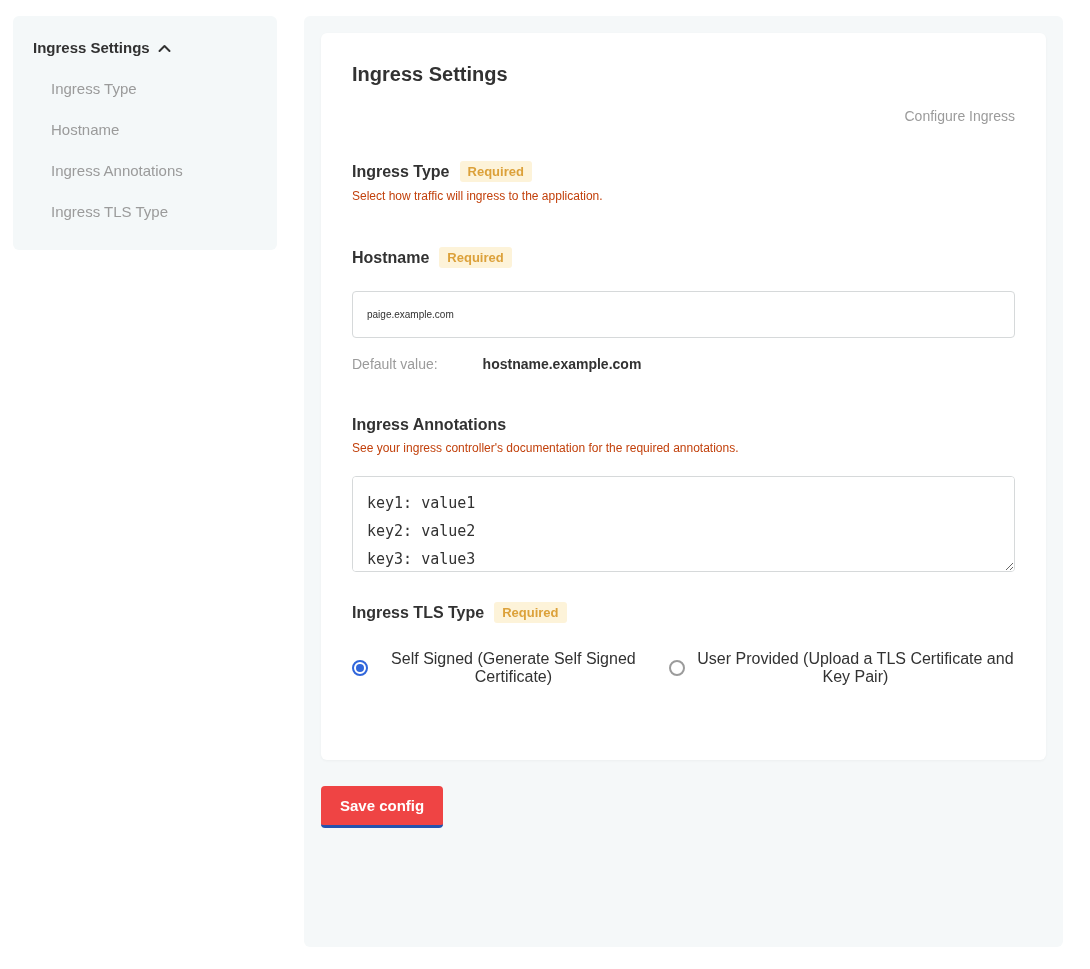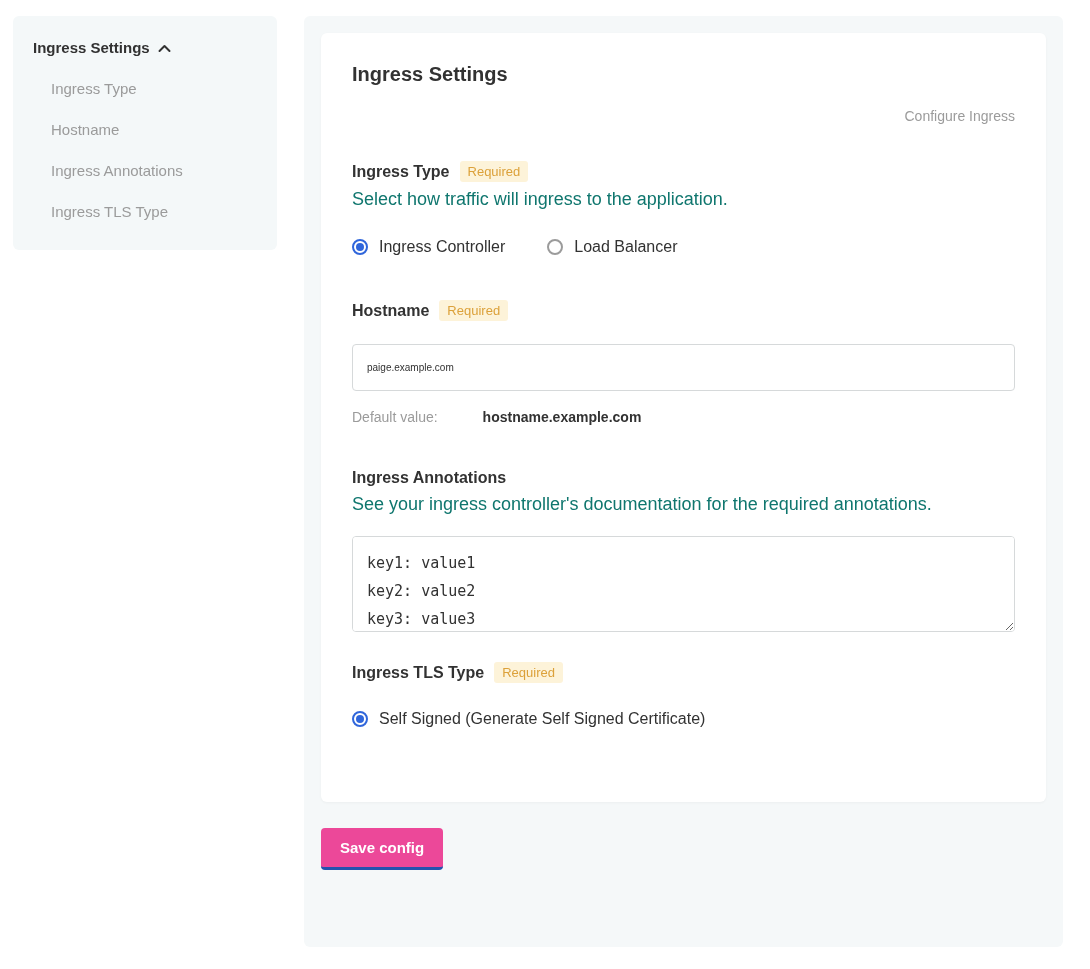--- a/index.html
+++ b/index.html
@@ -85,30 +85,30 @@
     gap: 10px;
     margin-bottom: 7px;
   }
   .field-label {
     font-size: 16px;
     font-weight: bold;
     color: #323232;
   }
   .required-badge {
     font-size: 13px;
-    font-weight: normal;
+    font-weight: bold;
     color: #dca13a;
     background: #fdf3d9;
     padding: 4px 8px;
     border-radius: 3px;
     line-height: 1;
   }
   .field-help {
-    font-size: 18px;
-    color: #0f766e;
+    font-size: 12px;
+    color: #c2410c;
   }
 
   
   .radio-row {
     display: flex;
     gap: 42px;
     margin-top: 28px;
   }
   .radio-col {
     display: flex;
@@ -185,21 +185,21 @@
     line-height: 28px;
     color: #323232;
     outline: none;
     resize: both;
     background: #ffffff;
   }
 
   
   .save-button {
     margin-top: 26px;
-    background: #ec4899;
+    background: #ef4444;
     color: #ffffff;
     font-family: "Liberation Sans", sans-serif;
     font-size: 15px;
     font-weight: bold;
     padding: 11px 19px;
     border: none;
     border-bottom: 3px solid #2452ae;
     border-radius: 4px;
     cursor: pointer;
   }
@@ -231,30 +231,20 @@
 
       <h1 class="card-title">Ingress Settings</h1>
       <p class="card-subtitle">Configure Ingress</p>
 
       <div class="section first">
         <div class="field-header">
           <span class="field-label">Ingress Type</span>
           <span class="required-badge">Required</span>
         </div>
         <p class="field-help">Select how traffic will ingress to the application.</p>
-        <div class="radio-row">
-          <label class="radio">
-            <span class="radio-circle checked"></span>
-            <span class="radio-label">Ingress Controller</span>
-          </label>
-          <label class="radio">
-            <span class="radio-circle"></span>
-            <span class="radio-label">Load Balancer</span>
-          </label>
-        </div>
       </div>
 
       <div class="section">
         <div class="field-header">
           <span class="field-label">Hostname</span>
           <span class="required-badge">Required</span>
         </div>
         <input type="text" class="text-input" spellcheck="false" value="paige.example.com" style="">
         <p class="default-line"><span>Default value:</span><span class="default-value">hostname.example.com</span></p>
       </div>
@@ -272,20 +262,24 @@
       <div class="section" style="margin-top:30px;">
         <div class="field-header">
           <span class="field-label">Ingress TLS Type</span>
           <span class="required-badge">Required</span>
         </div>
         <div class="radio-col">
           <label class="radio">
             <span class="radio-circle checked"></span>
             <span class="radio-label">Self Signed (Generate Self Signed Certificate)</span>
           </label>
+          <label class="radio">
+            <span class="radio-circle"></span>
+            <span class="radio-label">User Provided (Upload a TLS Certificate and Key Pair)</span>
+          </label>
         </div>
       </div>
 
     </section>
 
     <button class="save-button">Save config</button>
   </main>
 
 </div>
 

